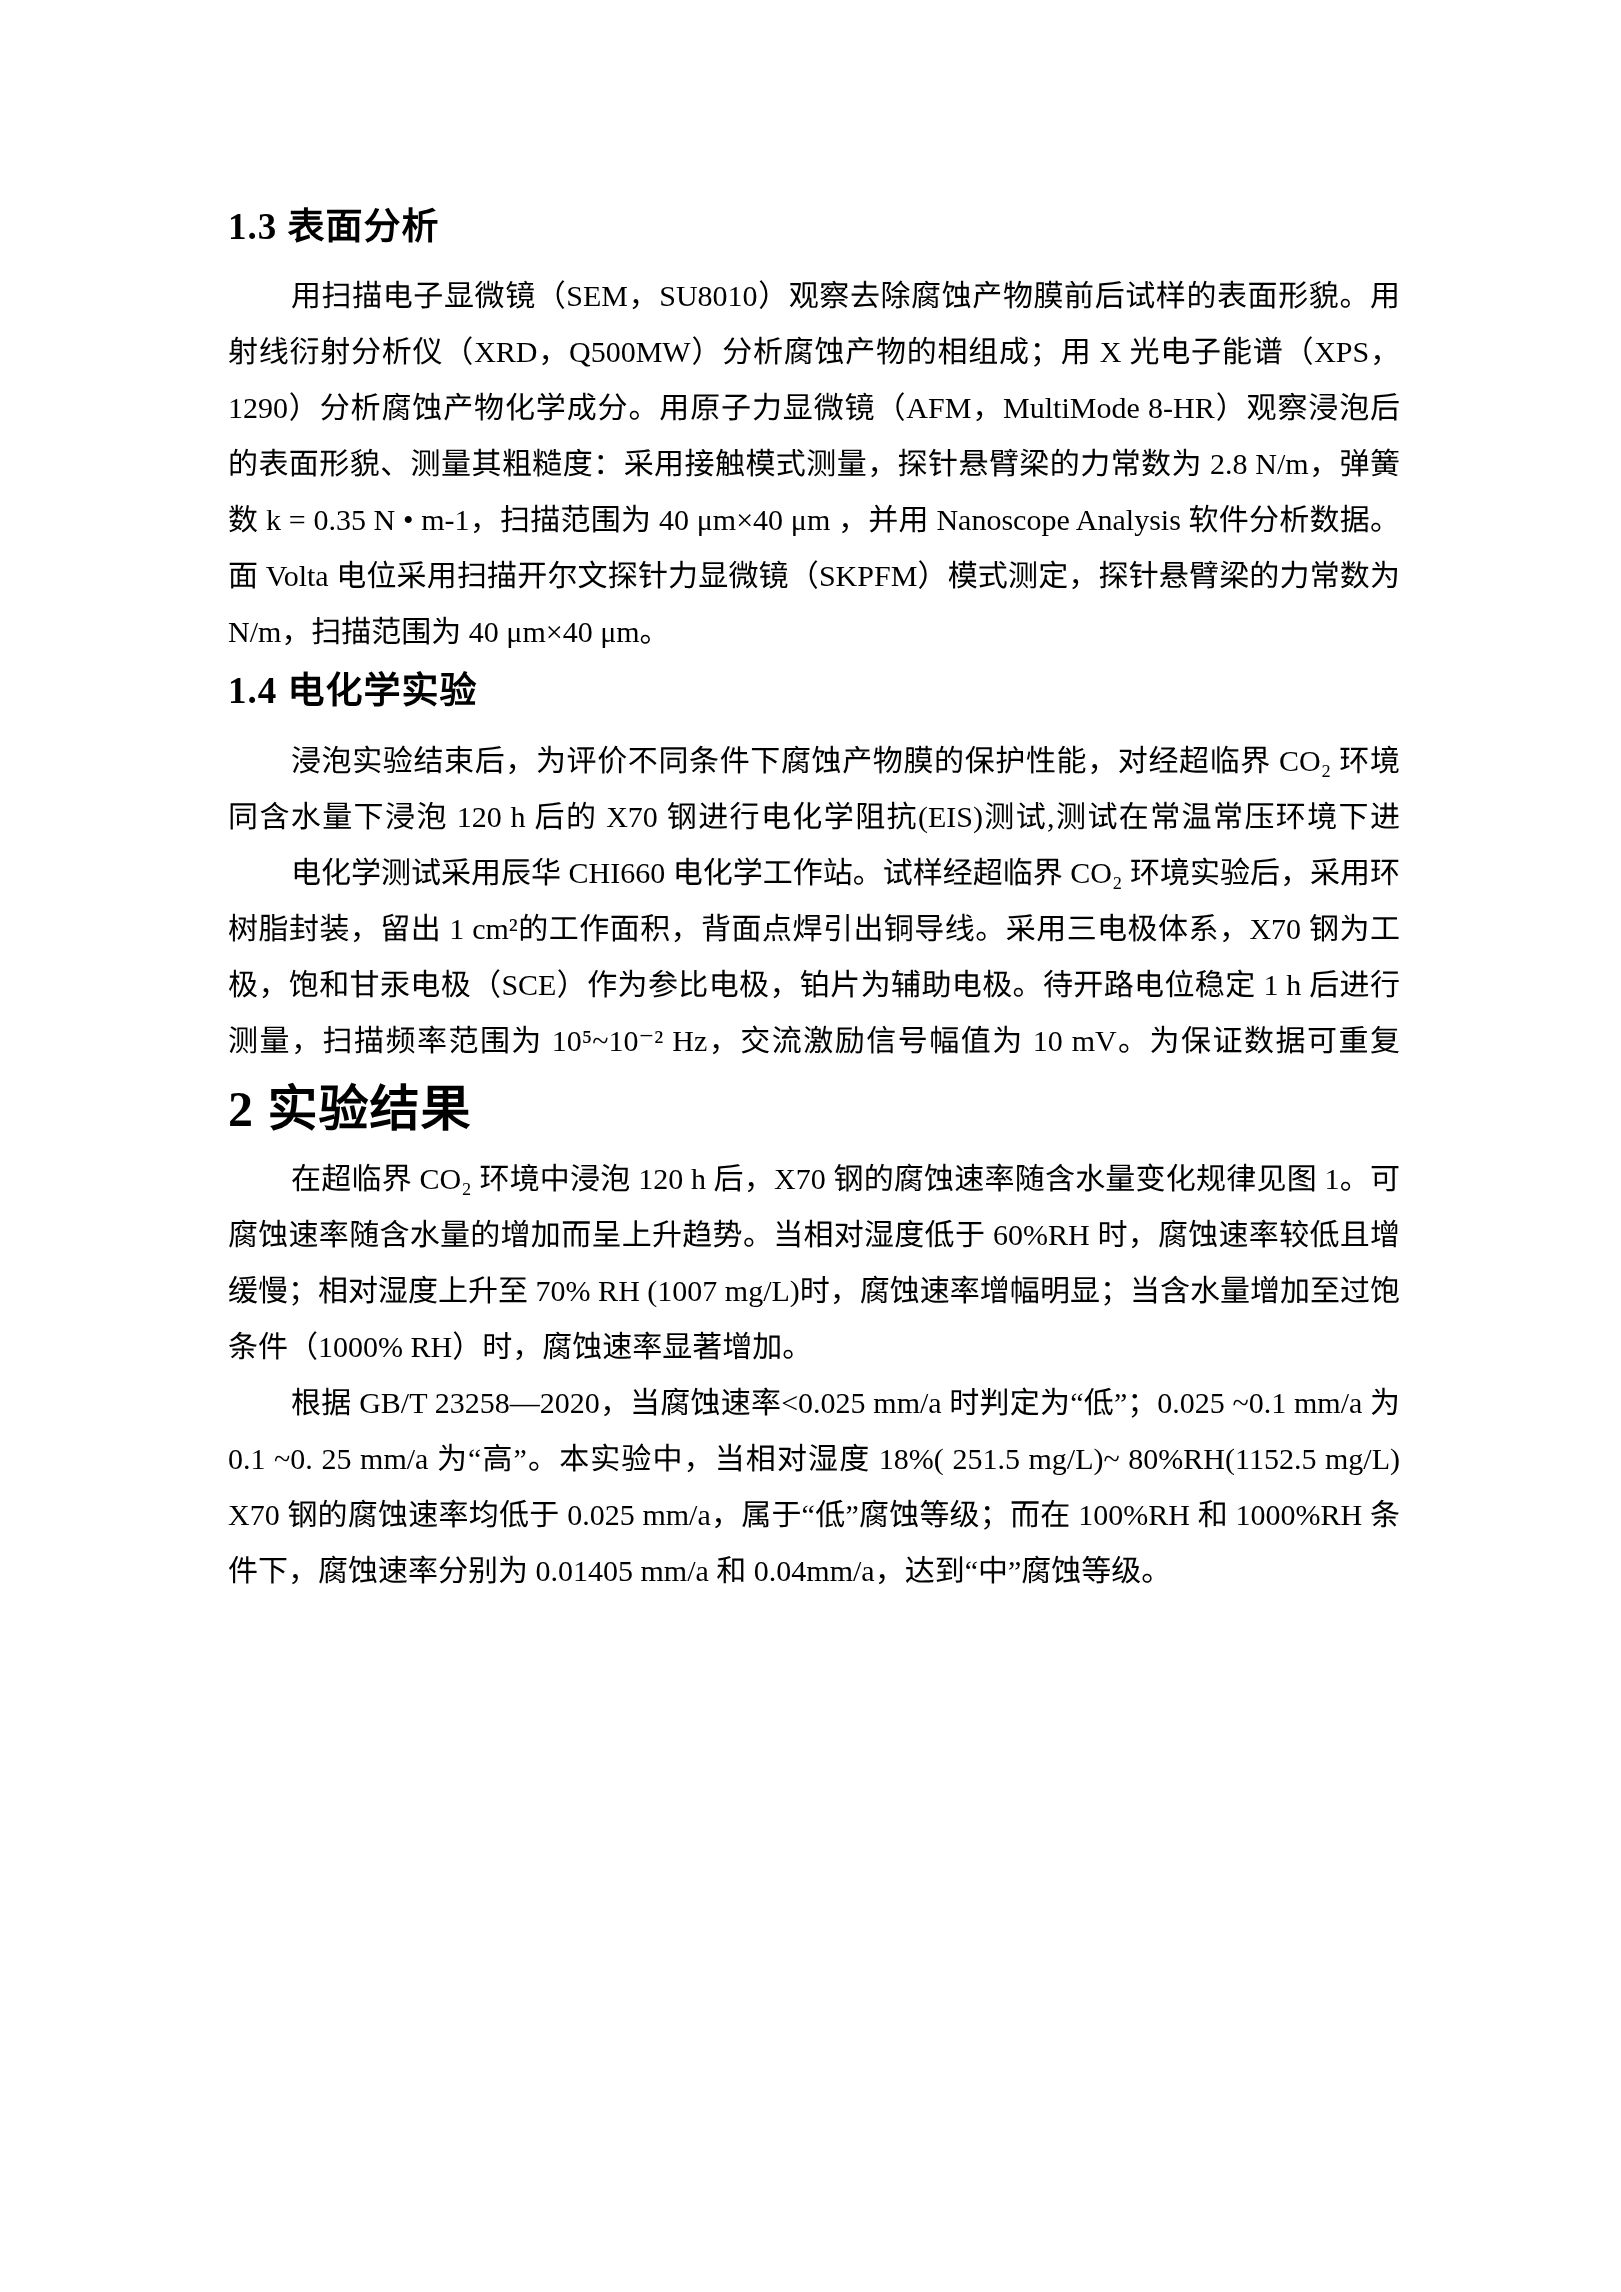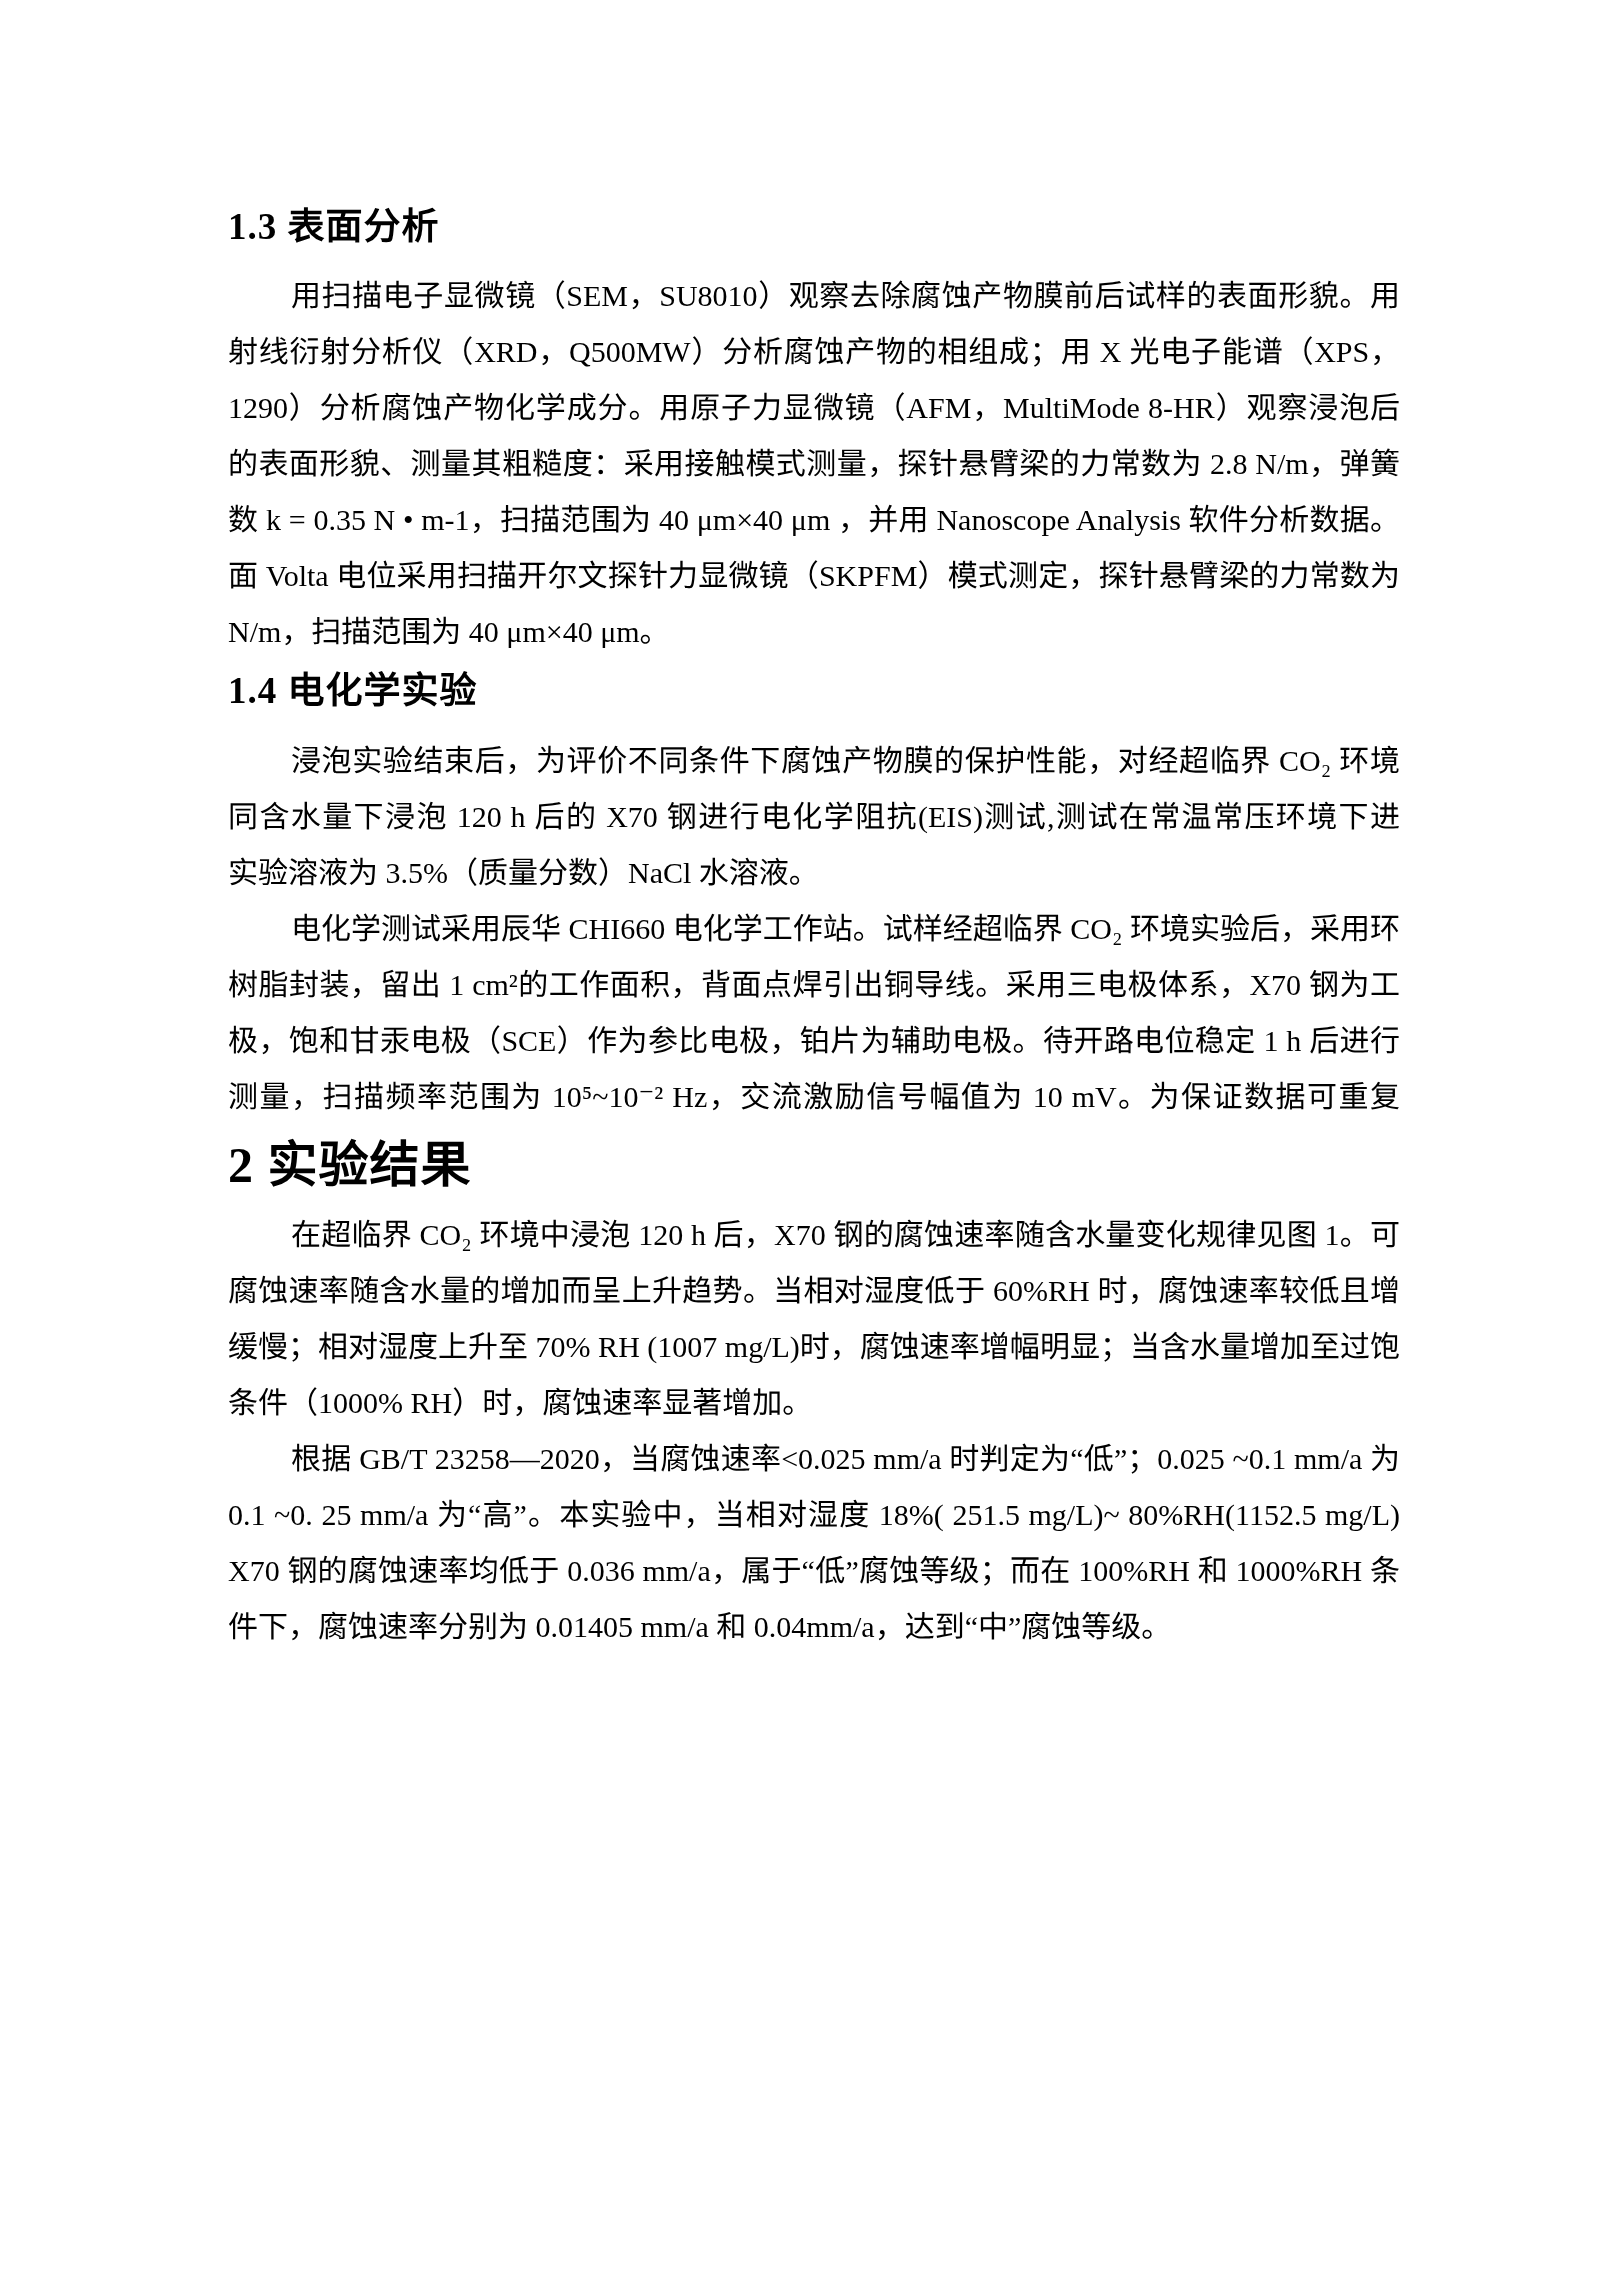--- a/index.html
+++ b/index.html
@@ -73,21 +73,20 @@
       <div class="line">数 k = 0.35 N • m-1，扫描范围为 40 μm×40 μm ，并用 Nanoscope Analysis 软件分析数据。表</div>
       <div class="line">面 Volta 电位采用扫描开尔文探针力显微镜（SKPFM）模式测定，探针悬臂梁的力常数为 2.5</div>
       <div class="line last">N/m，扫描范围为 40 μm×40 μm。</div>
     </div>
 
     <h3 class="h-sub">1.4 电化学实验</h3>
 
     <div class="para">
       <div class="line first">浸泡实验结束后，为评价不同条件下腐蚀产物膜的保护性能，对经超临界 CO₂ 环境中不</div>
       <div class="line">同含水量下浸泡 120 h 后的 X70 钢进行电化学阻抗(EIS)测试,测试在常温常压环境下进行。</div>
-      <div class="line last">实验溶液为 3.5%（质量分数）NaCl 水溶液。</div>
     </div>
 
     <div class="para">
       <div class="line first">电化学测试采用辰华 CHI660 电化学工作站。试样经超临界 CO₂ 环境实验后，采用环氧</div>
       <div class="line">树脂封装，留出 1 cm²的工作面积，背面点焊引出铜导线。采用三电极体系，X70 钢为工作电</div>
       <div class="line">极，饱和甘汞电极（SCE）作为参比电极，铂片为辅助电极。待开路电位稳定 1 h 后进行 EIS</div>
       <div class="line">测量，扫描频率范围为 10⁵~10⁻² Hz，交流激励信号幅值为 10 mV。为保证数据可重复性，每</div>
     </div>
 
     <h2 class="h-main">2 实验结果</h2>
@@ -96,19 +95,19 @@
     <div class="para">
       <div class="line first">在超临界 CO₂ 环境中浸泡 120 h 后，X70 钢的腐蚀速率随含水量变化规律见图 1。可见，</div>
       <div class="line">腐蚀速率随含水量的增加而呈上升趋势。当相对湿度低于 60%RH 时，腐蚀速率较低且增长</div>
       <div class="line">缓慢；相对湿度上升至 70% RH (1007 mg/L)时，腐蚀速率增幅明显；当含水量增加至过饱和</div>
       <div class="line last">条件（1000% RH）时，腐蚀速率显著增加。</div>
     </div>
 
     <div class="para">
       <div class="line first">根据 GB/T 23258—2020，当腐蚀速率&lt;0.025 mm/a 时判定为“低”；0.025 ~0.1 mm/a 为“中”，</div>
       <div class="line">0.1 ~0. 25 mm/a  为“高”。本实验中，当相对湿度 18%( 251.5 mg/L)~ 80%RH(1152.5 mg/L)  时，</div>
-      <div class="line">X70 钢的腐蚀速率均低于 0.036 mm/a，属于“低”腐蚀等级；而在 100%RH 和 1000%RH 条</div>
+      <div class="line">X70 钢的腐蚀速率均低于 0.025 mm/a，属于“低”腐蚀等级；而在 100%RH 和 1000%RH 条</div>
       <div class="line last">件下，腐蚀速率分别为 0.01405 mm/a 和 0.04mm/a，达到“中”腐蚀等级。</div>
     </div>
 
   </div>
 </div>
 
 
 </body></html>

